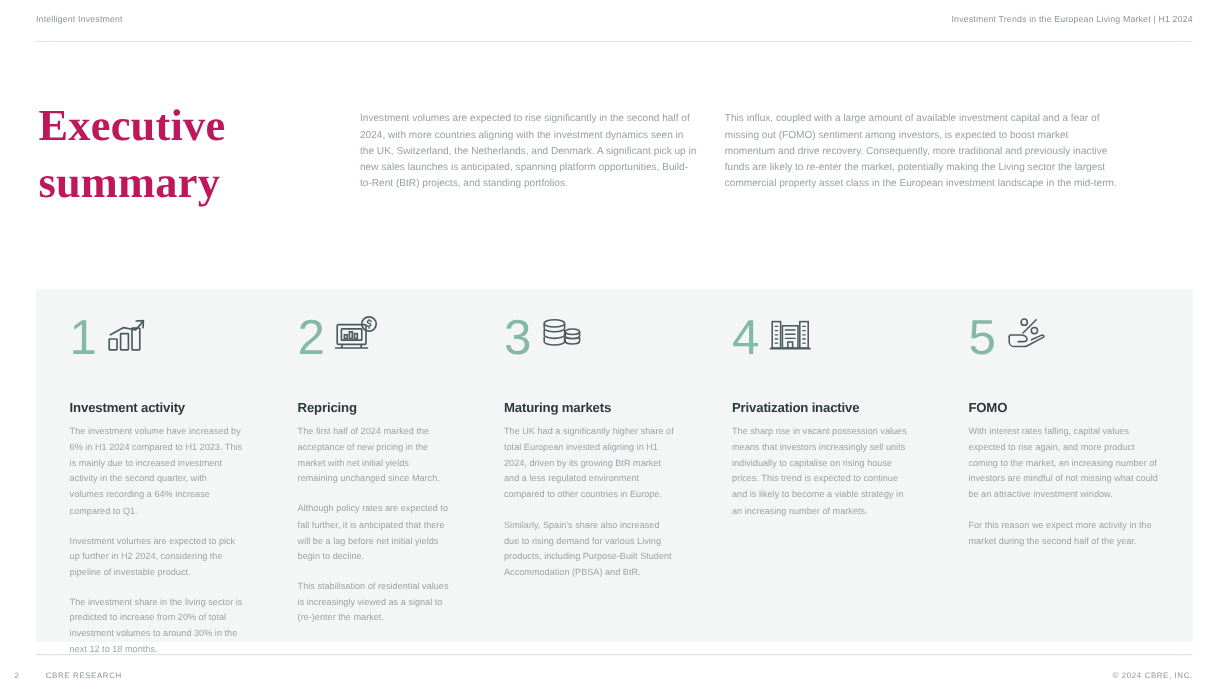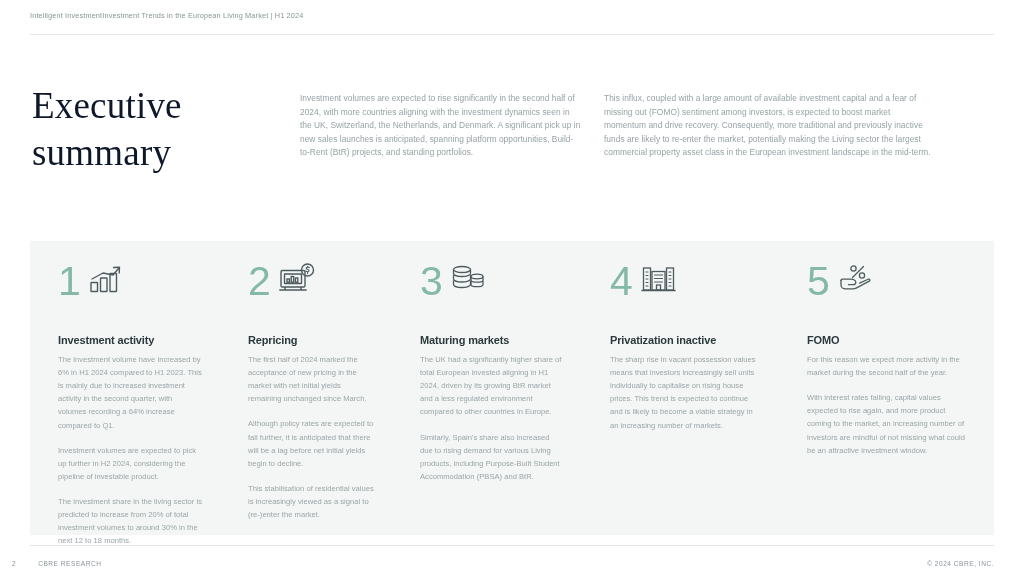--- a/index.html
+++ b/index.html
@@ -18,20 +18,21 @@
 
   
   .page-header {
     position: absolute;
     top: 0; left: 0;
     width: 1024px;
     height: 36px;
     box-sizing: border-box;
     padding: 11px 30px 0 30px;
     display: flex;
+    justify-content: space-between;
     align-items: flex-start;
   }
   .header-left, .header-right {
     font-size: 7.3px;
     letter-spacing: 0.15px;
     color: #8a9598;
     white-space: nowrap;
   }
   .header-rule {
     position: absolute;
@@ -46,22 +47,22 @@
   .title-block {
     position: absolute;
     left: 32px;
     top: 82px;
     width: 250px;
   }
   .page-title {
     font-family: "Liberation Serif", serif;
     font-size: 37px;
     line-height: 1.28;
-    color: #0f172a;
-    font-weight: 400;
+    color: #be185d;
+    font-weight: 700;
     letter-spacing: 0.2px;
   }
 
   .intro-col {
     position: absolute;
     top: 92px;
     font-size: 8.4px;
     line-height: 1.62;
     color: #97a2a5;
     letter-spacing: 0.02px;
@@ -289,22 +290,22 @@
           <circle cx="15.5" cy="5.5" r="2.6"></circle>
           <circle cx="24" cy="12.5" r="2.6"></circle>
           <path d="M25.5 3.5 L14.5 14.5" stroke-linecap="round"></path>
           <path d="M3 17.5 c0-0.8 0.6-1.4 1.4-1.4 h8.2 c3 0 5.2 1.6 5.2 3.3 c0 1.5-1.4 2.3-3.3 2.3 h-4" stroke-linecap="round" stroke-linejoin="round"></path>
           <path d="M3 17.5 v4.4 c0 2.2 2 3.9 4.6 3.9 h7.6 c1 0 2-0.25 2.9-0.72 l13.2-6.9 c1-0.5 0.6-2-0.6-2 c-0.4 0-0.8 0.1-1.1 0.3 l-8 3.7" stroke-linecap="round" stroke-linejoin="round"></path>
         </svg>
       </span>
     </div>
     <div class="card-heading">FOMO</div>
     <div class="card-body">
+      <p class="card-para">With interest rates falling, capital values expected to rise again, and more product coming to the market, an increasing number of investors are mindful of not missing what could be an attractive investment window.</p>
       <p class="card-para">For this reason we expect more activity in the market during the second half of the year.</p>
-      <p class="card-para">With interest rates falling, capital values expected to rise again, and more product coming to the market, an increasing number of investors are mindful of not missing what could be an attractive investment window.</p>
     </div>
   </div>
 
 </div>
 
 <div class="footer-rule"></div>
 <div class="page-footer">
   <div class="footer-left">
     <span class="footer-pagenum">2</span>
     <span class="footer-label">CBRE RESEARCH</span>

